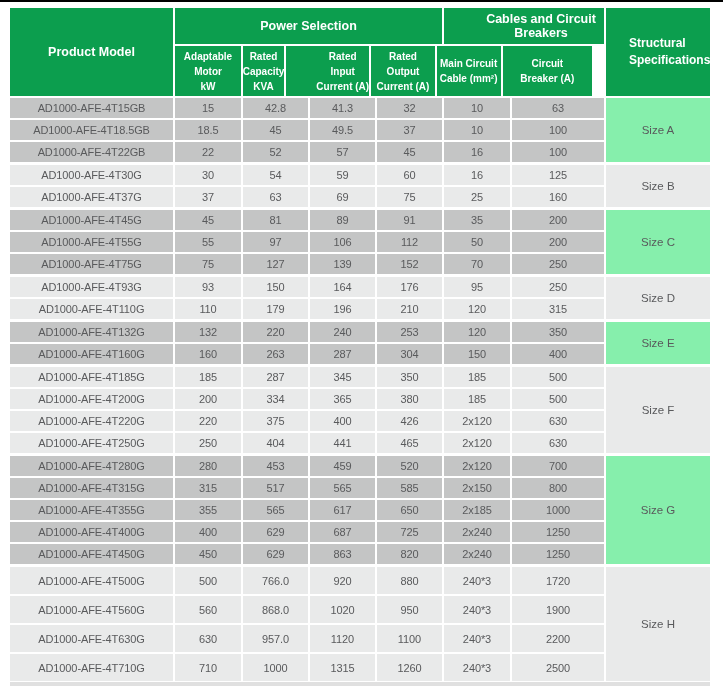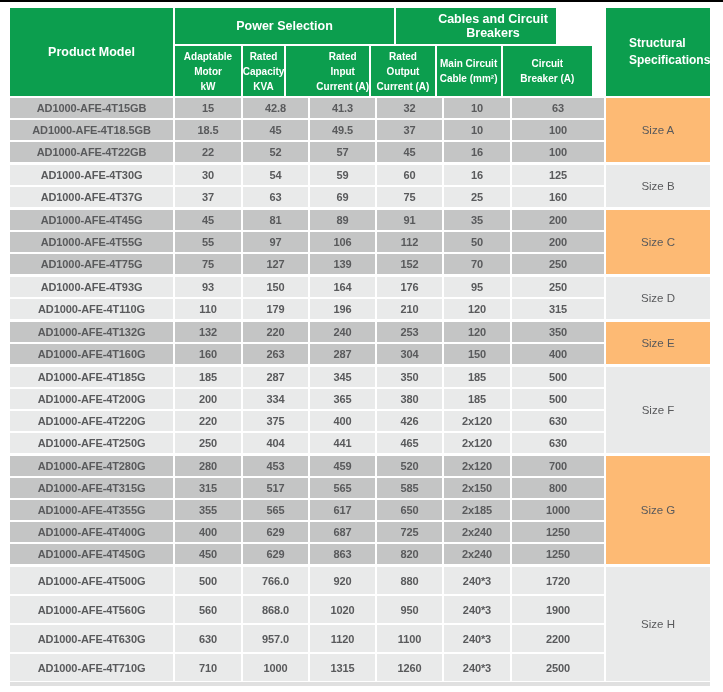--- a/index.html
+++ b/index.html
@@ -22,60 +22,60 @@
   
   .thead { display: flex; height: 88px; margin-bottom: 2px; }
   .hcell {
     background: #0c9e4e; color: #ffffff;
     display: flex; align-items: center; justify-content: center;
     text-align: center;
   }
   .h-product { width: 163px; margin-right: 2px; font-size: 12.5px; font-weight: 600; }
   .h-mid { width: 429px; display: flex; flex-direction: column; }
   .h-tier1 { display: flex; height: 36px; margin-bottom: 2px; }
-  .h-power { width: 219px; margin-right: 2px; font-size: 12.5px; font-weight: 600; }
+  .h-power { width: 267px; margin-right: 2px; font-size: 12.5px; font-weight: 600; }
   .h-cables { width: 160px; font-size: 12.5px; font-weight: 600; padding-left: 34px; }
   .h-tier2 { display: flex; height: 50px; }
   .h-sub { font-size: 10px; font-weight: 700; line-height: 1.5; margin-right: 2px; }
   .h-sub:last-child { margin-right: 12px; }
   .h-sub.w0 { width: 68px; } .h-sub.w1 { width: 41px; }
   .h-sub.w2 { width: 85px; padding-left: 30px; } .h-sub.w3 { width: 65px; }
   .h-sub.w4 { width: 66px; } .h-sub.w5 { width: 92px; }
   .h-struct {
     width: 104px; margin-left: 2px;
     font-size: 12px; font-weight: 600;
     justify-content: flex-start; text-align: left;
     padding-left: 23px; line-height: 1.45;
   }
 
   
   .tbody .group { display: flex; margin-bottom: 3px; }
   .tbody .group:last-child { margin-bottom: 0; }
   .rows { width: 594px; }
-  .row { display: flex; height: 20px; margin-bottom: 2px; font-weight: bold; }
+  .row { display: flex; height: 20px; margin-bottom: 2px; }
   .row:last-child { margin-bottom: 0; }
   .group.tall .row { height: 27px; }
   .cell {
     display: flex; align-items: center; justify-content: center;
     font-size: 11px; color: #595a5c; margin-right: 2px;
     letter-spacing: -0.1px; white-space: nowrap;
   }
   .cell:last-child { margin-right: 0; }
   .cell.model { width: 163px; }
   .cell.c0 { width: 66px; } .cell.c1 { width: 65px; }
   .cell.c2 { width: 65px; } .cell.c3 { width: 65px; }
   .cell.c4 { width: 66px; } .cell.c5 { width: 92px; }
   .struct-cell {
     width: 104px; margin-left: 2px;
     display: flex; align-items: center; justify-content: center;
     font-size: 11.5px; color: #595a5c;
   }
   .shade-dark  { background: #c4c5c5; }
   .shade-light { background: #e9eaea; }
-  .struct-cell.shade-dark { background: #fdba74; }
+  .struct-cell.shade-dark { background: #86efac; }
 
   .bottom-strip {
     width: 700px; height: 4px; background: #e0e0e0; margin-top: 1px;
   }
 </style>
 </head>
 <body>
 
 <div class="top-rule"></div>
 

